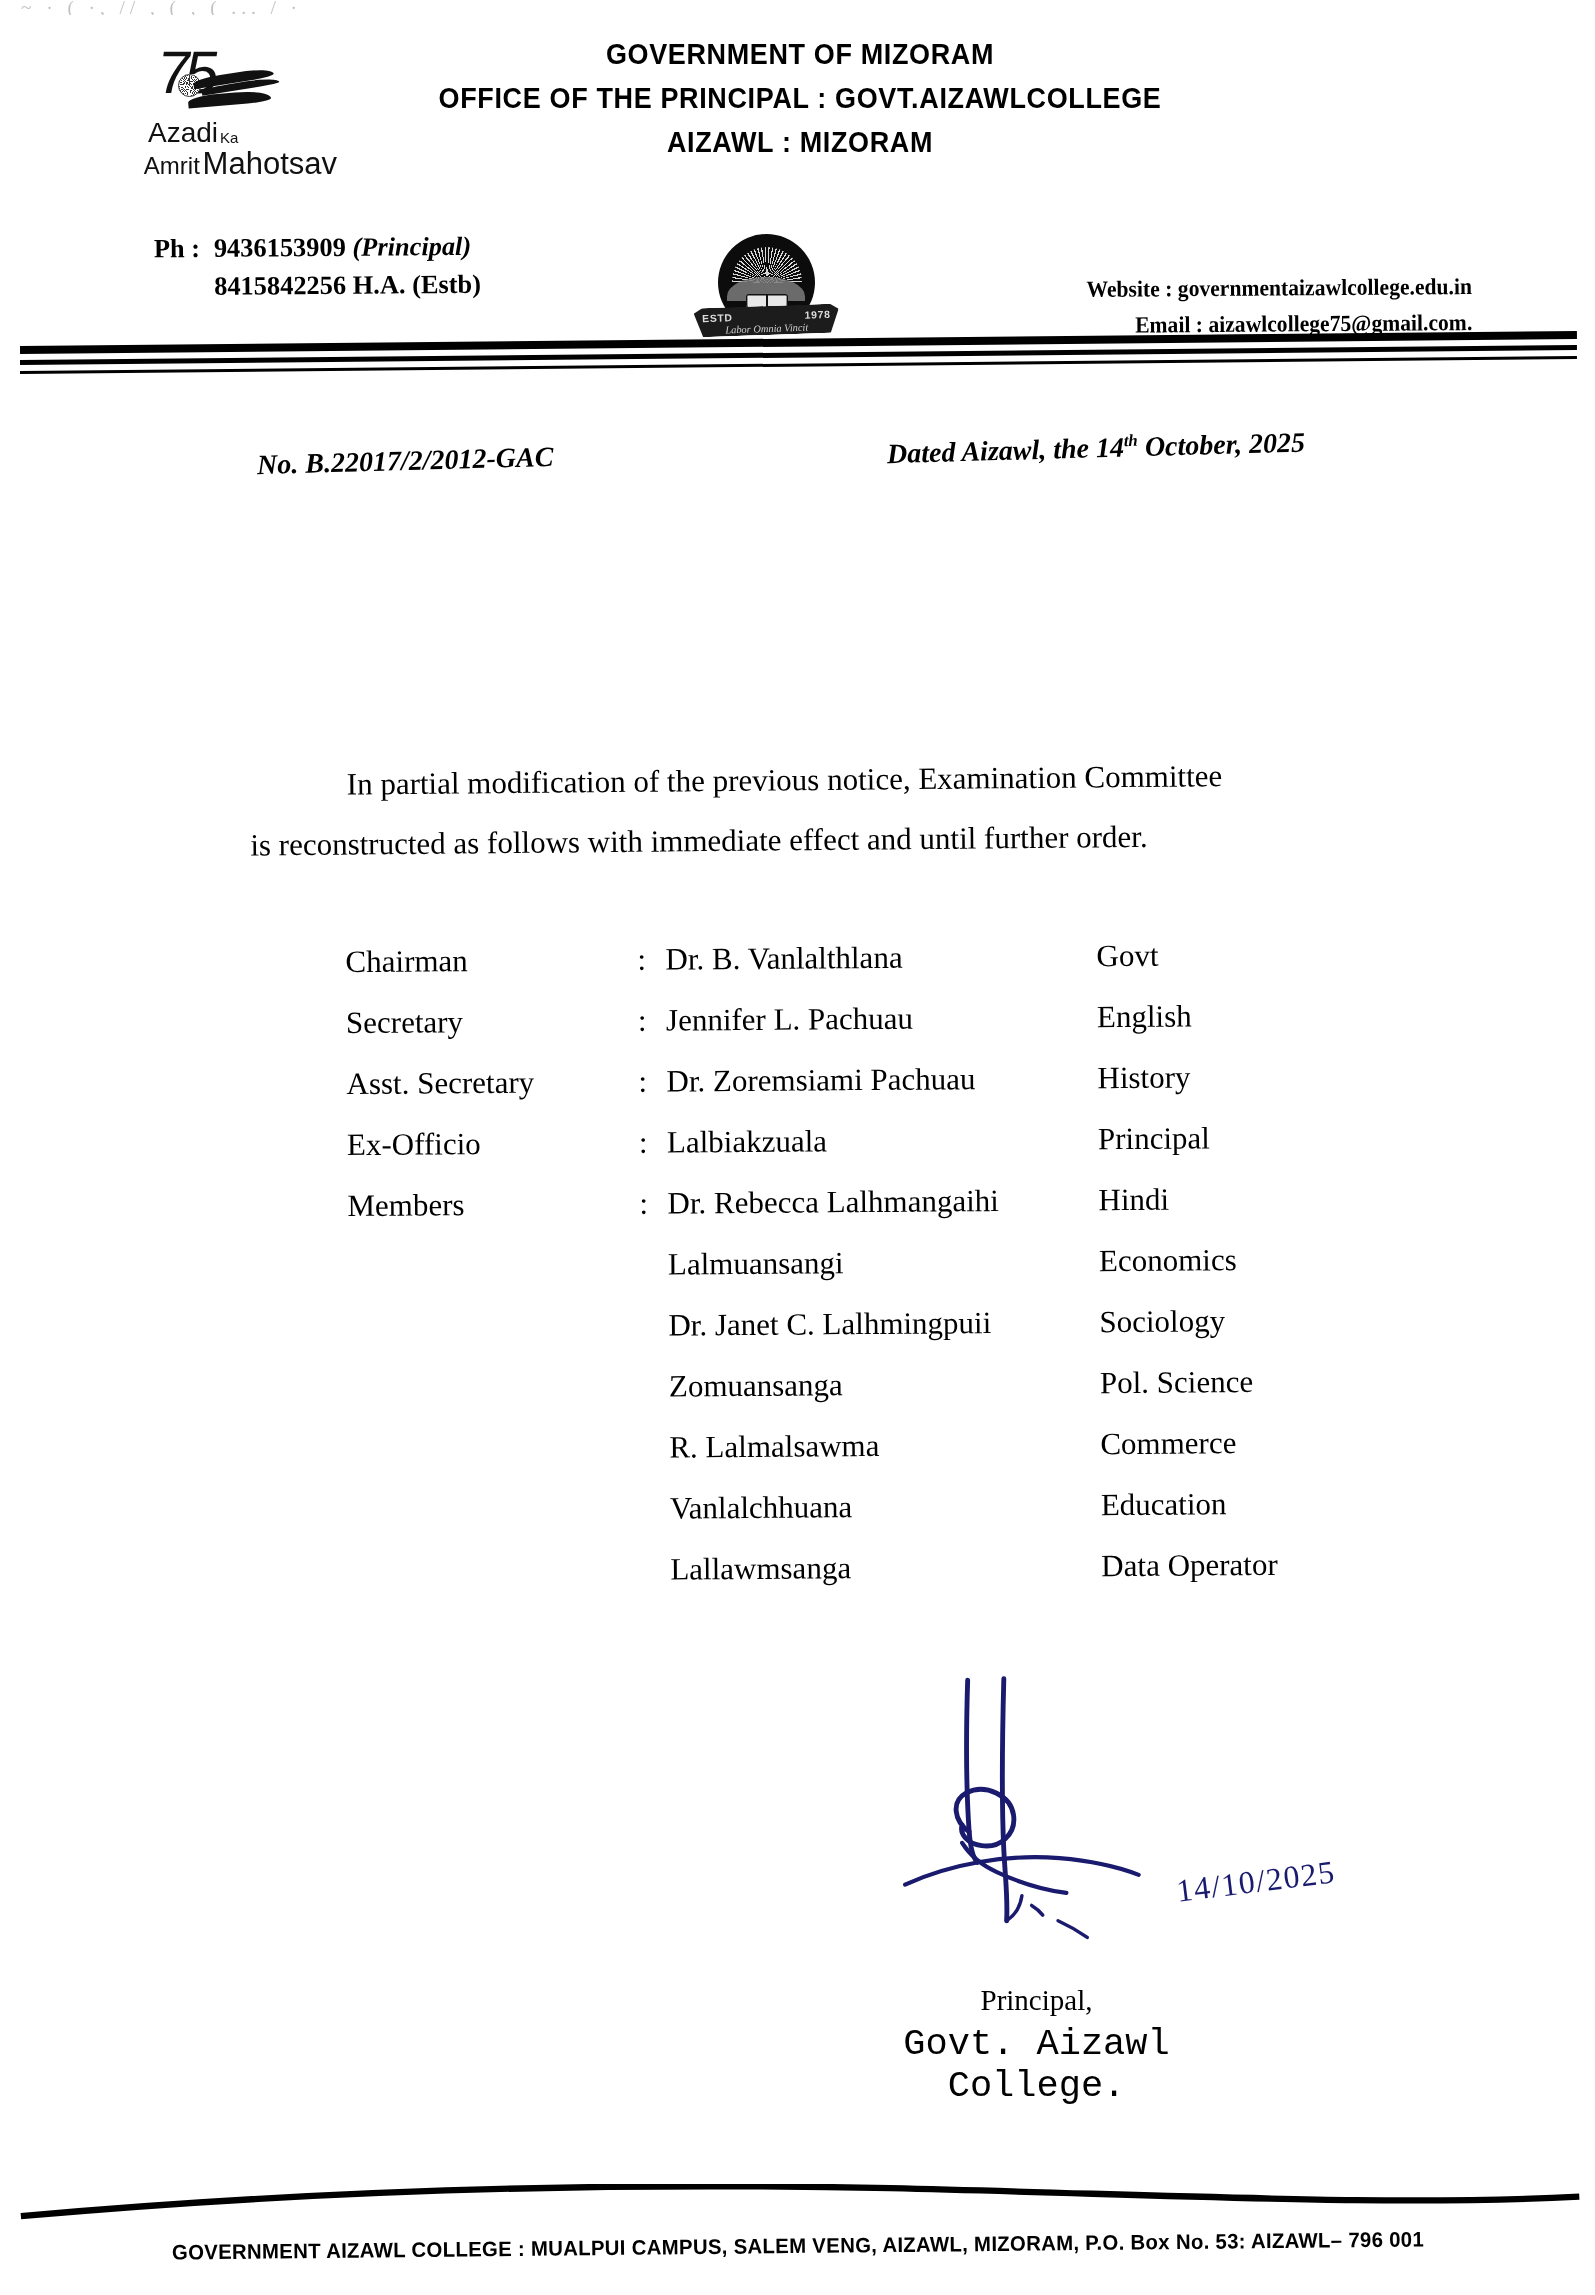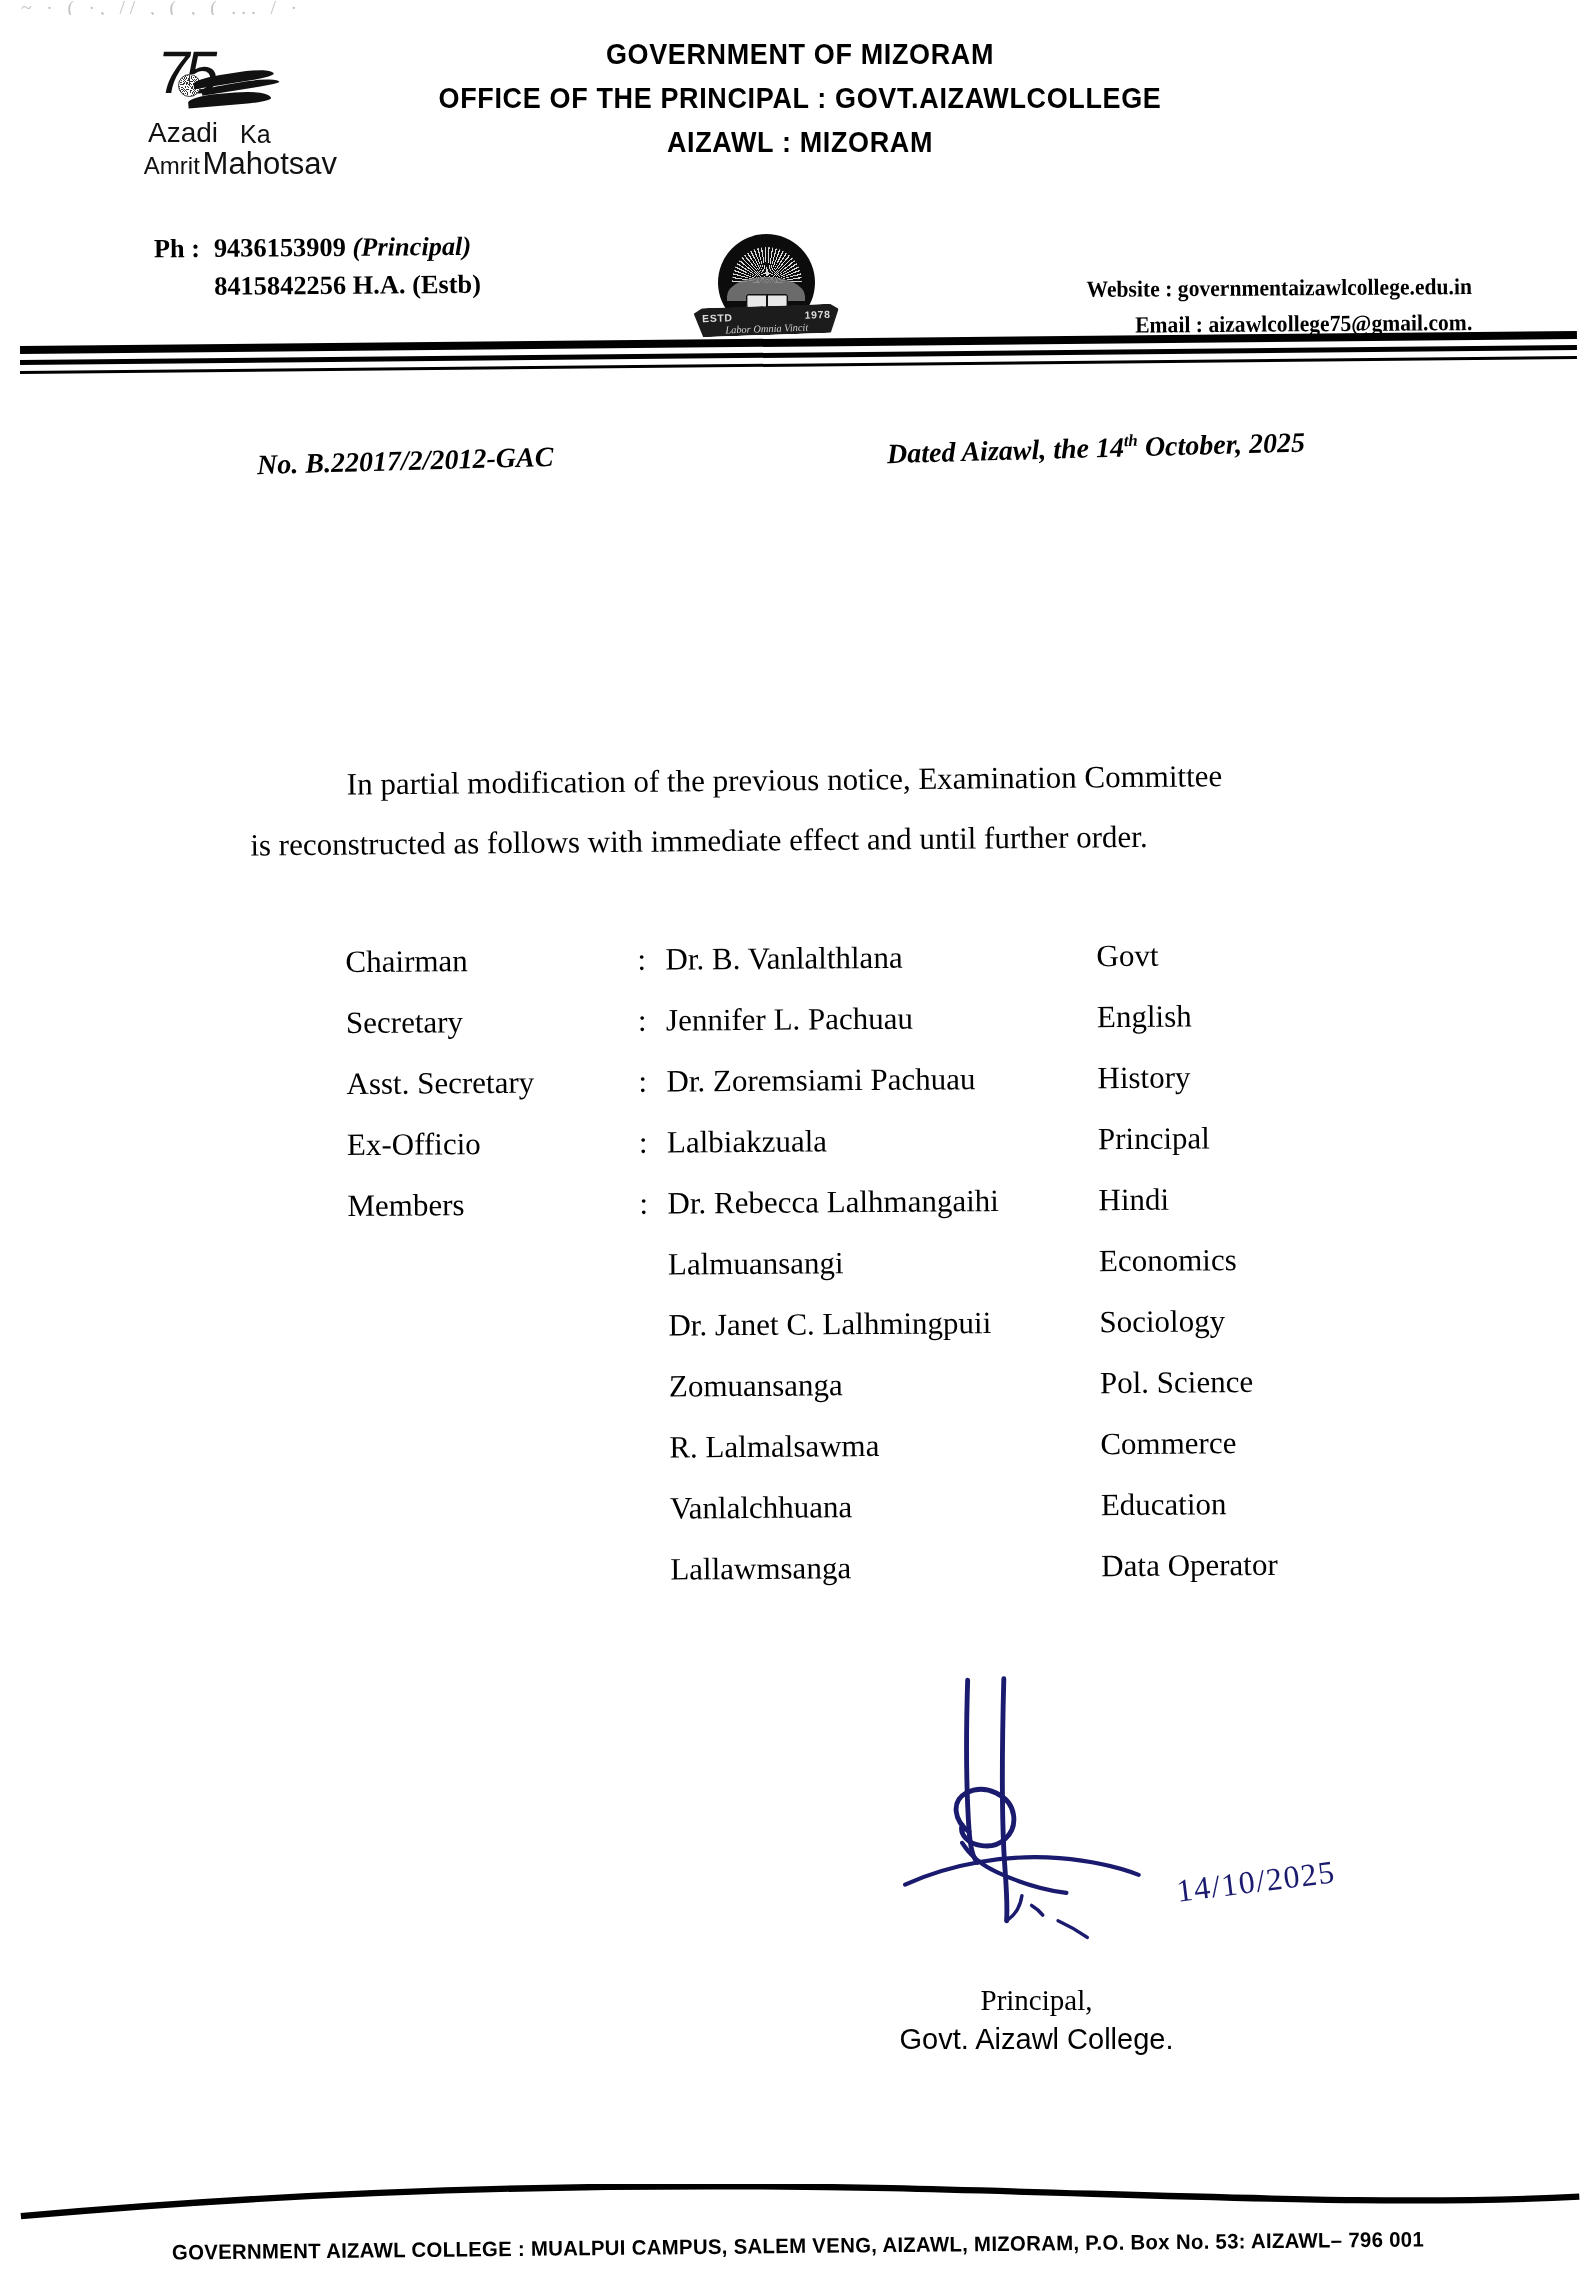--- a/index.html
+++ b/index.html
@@ -88,23 +88,23 @@
     background: repeating-conic-gradient(#333 0 4deg, #fff 4deg 12deg);
   }
   .amrit-logo .l1 {
     position: absolute;
     left: 0px; top: 75px;
     font-family: "Liberation Sans", sans-serif;
     font-size: 28px;
     color: #111;
   }
   .amrit-logo .l1 .ka {
-    font-size: 25px;
+    font-size: 15px;
     vertical-align: -1.4px;
-    margin-left: 22px;
+    margin-left: 2px;
   }
   .amrit-logo .l2 {
     position: absolute;
     left: -4.2px; top: 104px;
     font-family: "Liberation Sans", sans-serif;
     font-size: 24px;
     color: #111;
     text-align: center;
   }
   .amrit-logo .l2 .mh {
@@ -402,22 +402,22 @@
     text-align: center;
     font-family: "Liberation Serif", serif;
     font-size: 29px;
   }
   .sig-org {
     position: absolute;
     left: 0;
     top: 270px;
     width: 431px;
     text-align: center;
-    font-family: Liberation Sans, sans-serif;
-    font-size: 29px;
+    font-family: Liberation Mono, monospace;
+    font-size: 37px;
   }
 
   
   .footer-rule {
     position: absolute;
     left: 0;
     top: 2184px;
     width: 1596px;
     height: 42px;
   }

